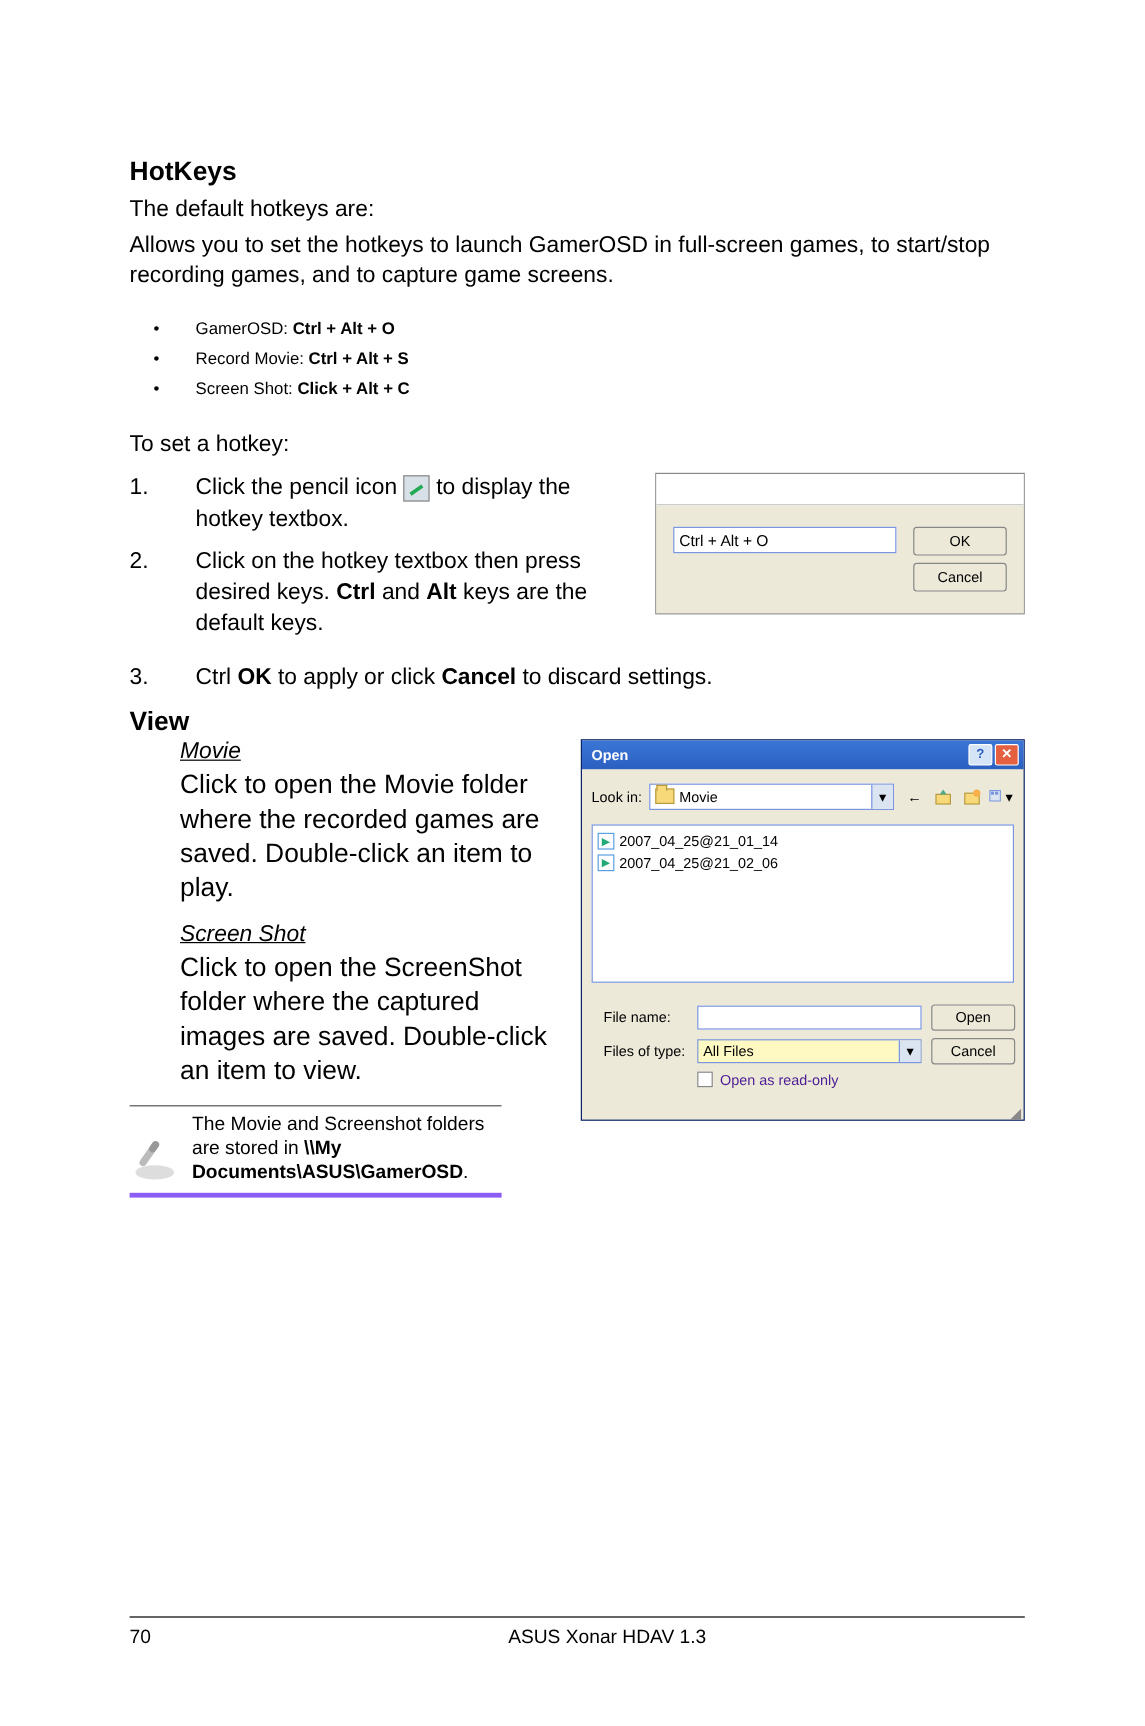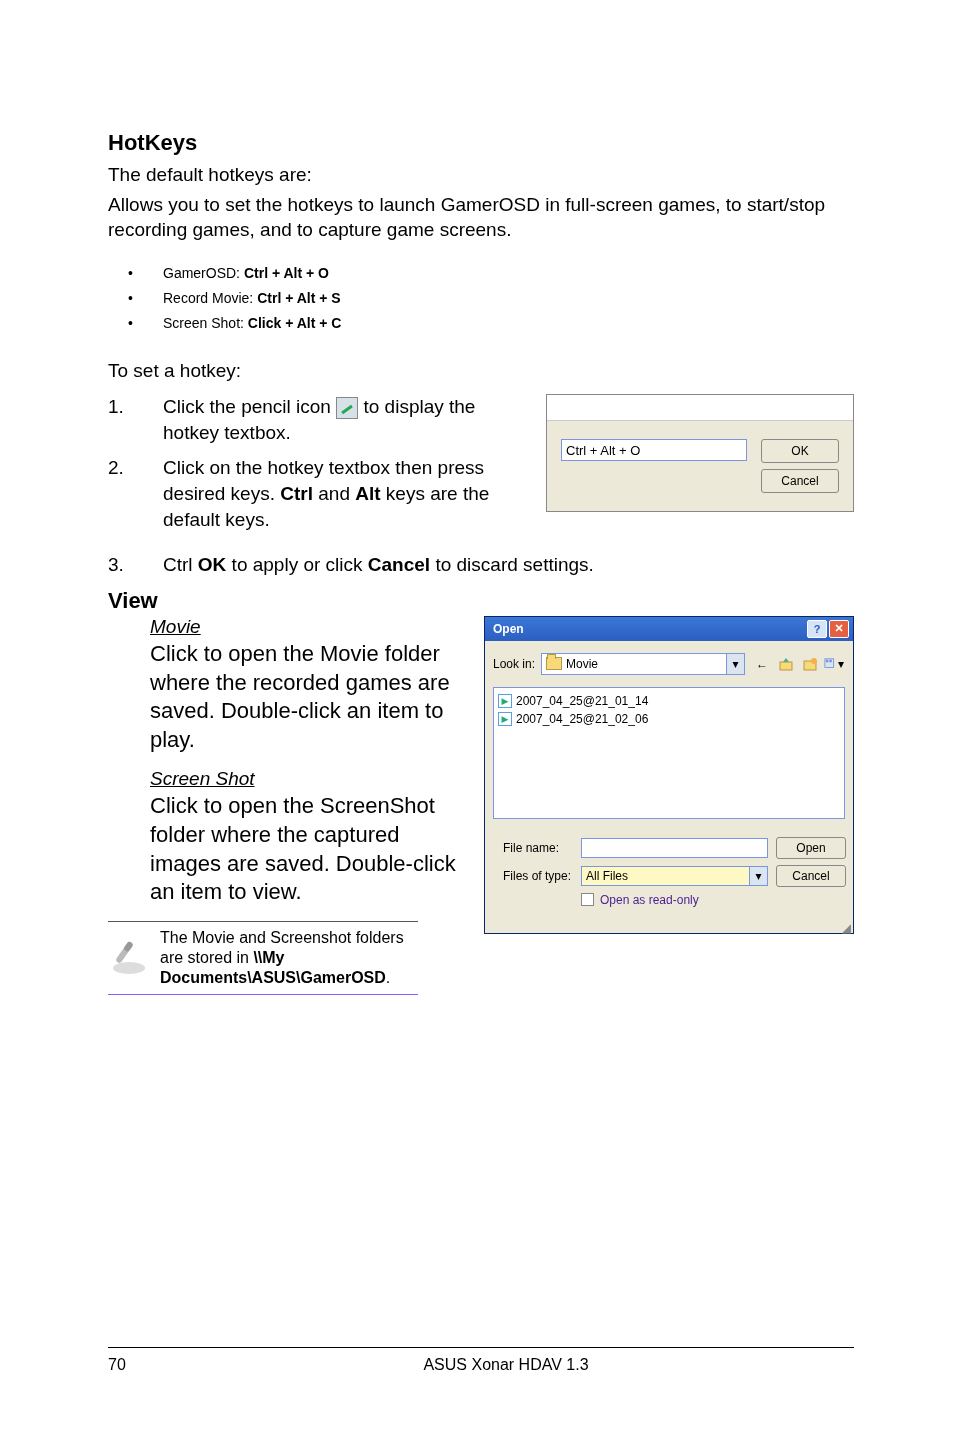--- a/index.html
+++ b/index.html
@@ -62,21 +62,21 @@
     width: 78px; height: 24px;
     font-family: Tahoma, sans-serif; font-size: 12px;
     background: #ece9d8;
     border: 1px solid #888;
     border-radius: 3px;
   }
   .section-title { font-size: 22px; font-weight: bold; margin-top: 6px; margin-bottom: 2px; }
   .sub-list { padding-left: 42px; }
   .sub-item .heading { font-size: 19px; font-style: italic; text-decoration: underline; margin-bottom: 2px; }
   .sub-item .desc { font-size: 22px; line-height: 1.3; margin-bottom: 14px; }
-  .note-row { border-top: 1px solid #555; border-bottom: 1px solid #8b5cf6; padding: 6px 0; display: flex; gap: 10px; align-items: center; margin-left: 0; width: 310px; }
+  .note-row { border-top: 1px solid #555; border-bottom: 4px solid #8b5cf6; padding: 6px 0; display: flex; gap: 10px; align-items: flex-end; margin-left: 0; width: 310px; }
   .note-row .note-icon {
     width: 42px; height: 42px; flex: 0 0 42px;
     display: flex; align-items: center; justify-content: center;
   }
   .note-row .note-text { font-size: 16px; line-height: 1.25; }
   
   .open-dlg {
     width: 370px;
     border: 1px solid #0a246a;
     font-family: Tahoma, sans-serif;

